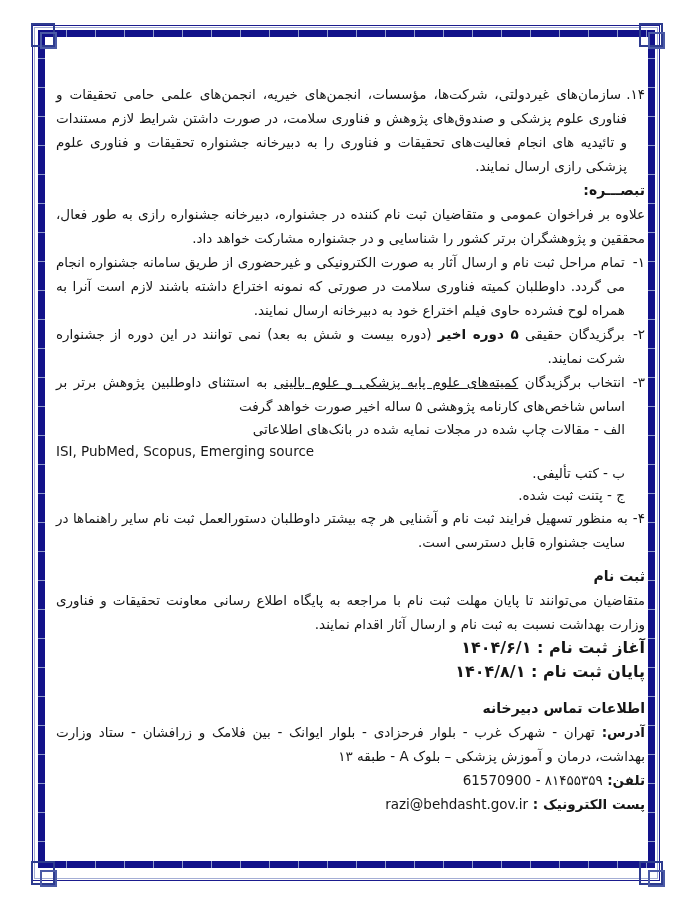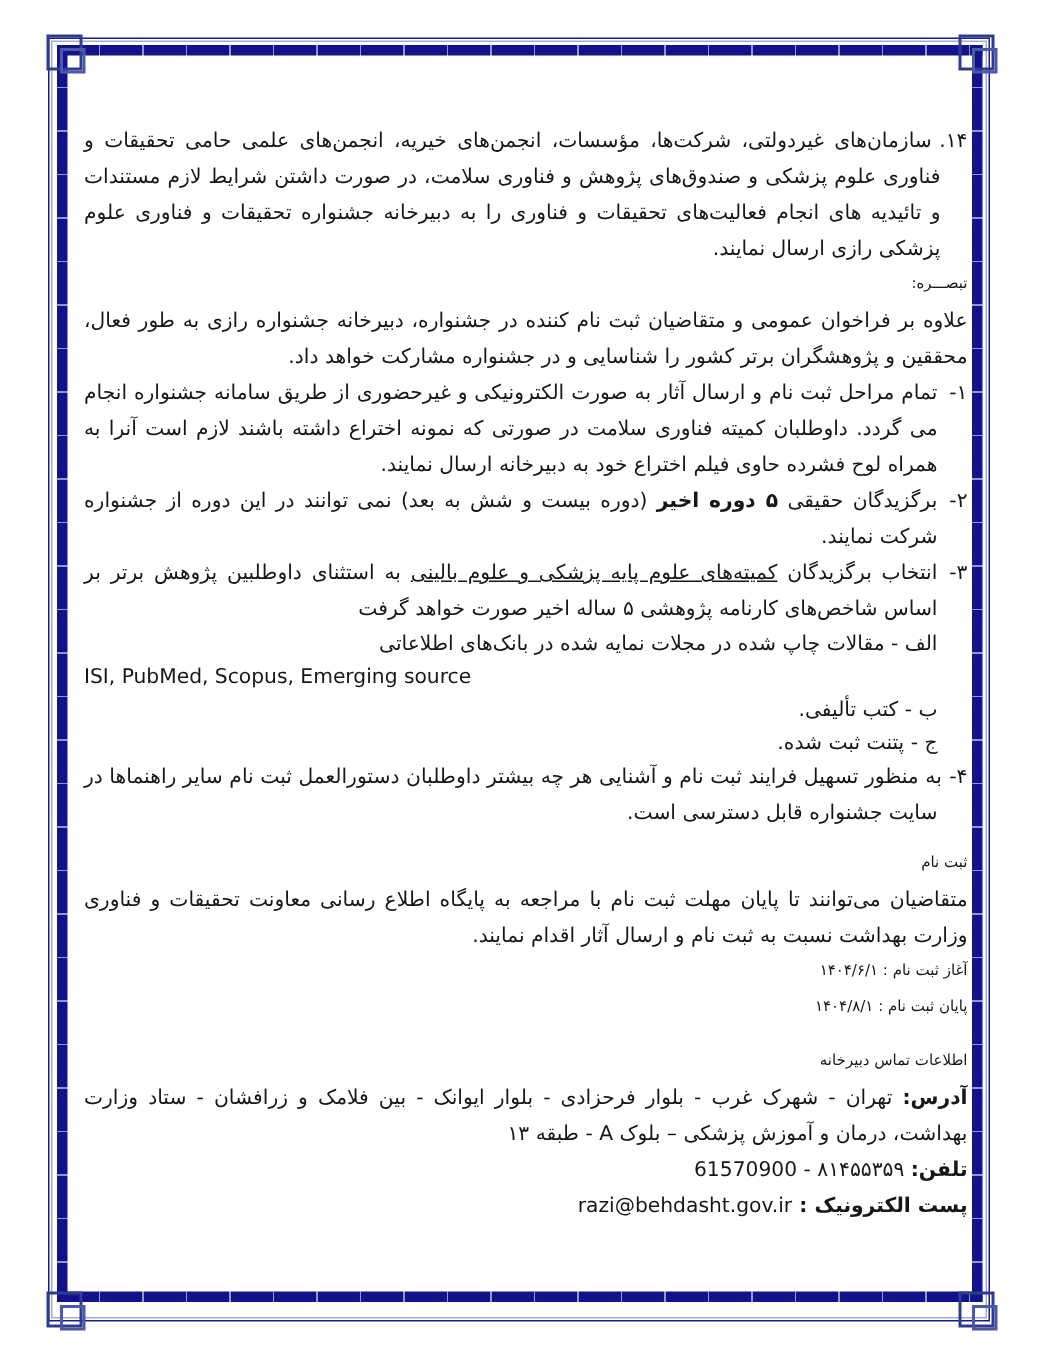--- a/index.html
+++ b/index.html
@@ -28,33 +28,33 @@
   .c-bl.big{left:31px;top:861px;}  .c-bl.small{left:40px;top:870px;}
   .c-br.big{left:639px;top:861px;} .c-br.small{left:648px;top:870px;}
 
   
   .content{
     position:absolute;top:58px;right:48px;left:56px;
     direction:rtl;text-align:justify;
     font-size:13.5px;line-height:24px;margin-top:24px;
   }
   p{margin:0;}
-  .hd{font-weight:normal;font-size:10px;}
+  .hd{font-weight:bold;font-size:14px;}
   .underline{text-decoration:underline;}
   .bold{font-weight:bold;}
   .hang{padding-right:20px;text-indent:-20px;}
   .hang14{padding-right:18px;text-indent:-18px;}
   .marker{margin-left:8px;}
   .marker-tight{margin-left:5px;}
   .sub{padding-right:20px;line-height:22px;}
   .ltr-line{direction:ltr;text-align:left;line-height:22px;}
   .mt-nokat{margin-top:8px;}
   .mt-reg{margin-top:10px;}
   .mt-contact{margin-top:12px;}
-  .reg-line{font-weight:normal;font-size:10px;}
+  .reg-line{font-weight:bold;font-size:16px;}
   .deadline{font-weight:bold;font-size:14px;text-decoration:underline;}
   .contact-line{line-height:24px;}
 </style>
 </head>
 <body>
 
 <div class="thin-rect"></div>
 <div class="thin-rect light"></div>
 <div class="bar bar-h bar-top"></div>
 <div class="bar bar-h bar-bottom"></div>

